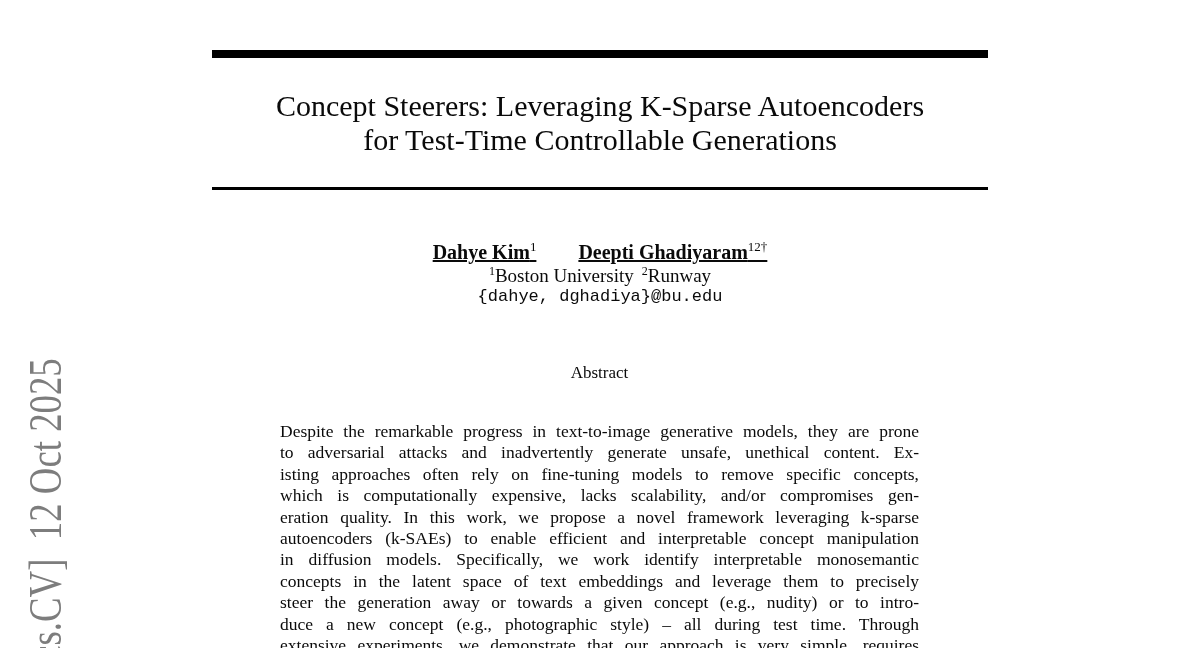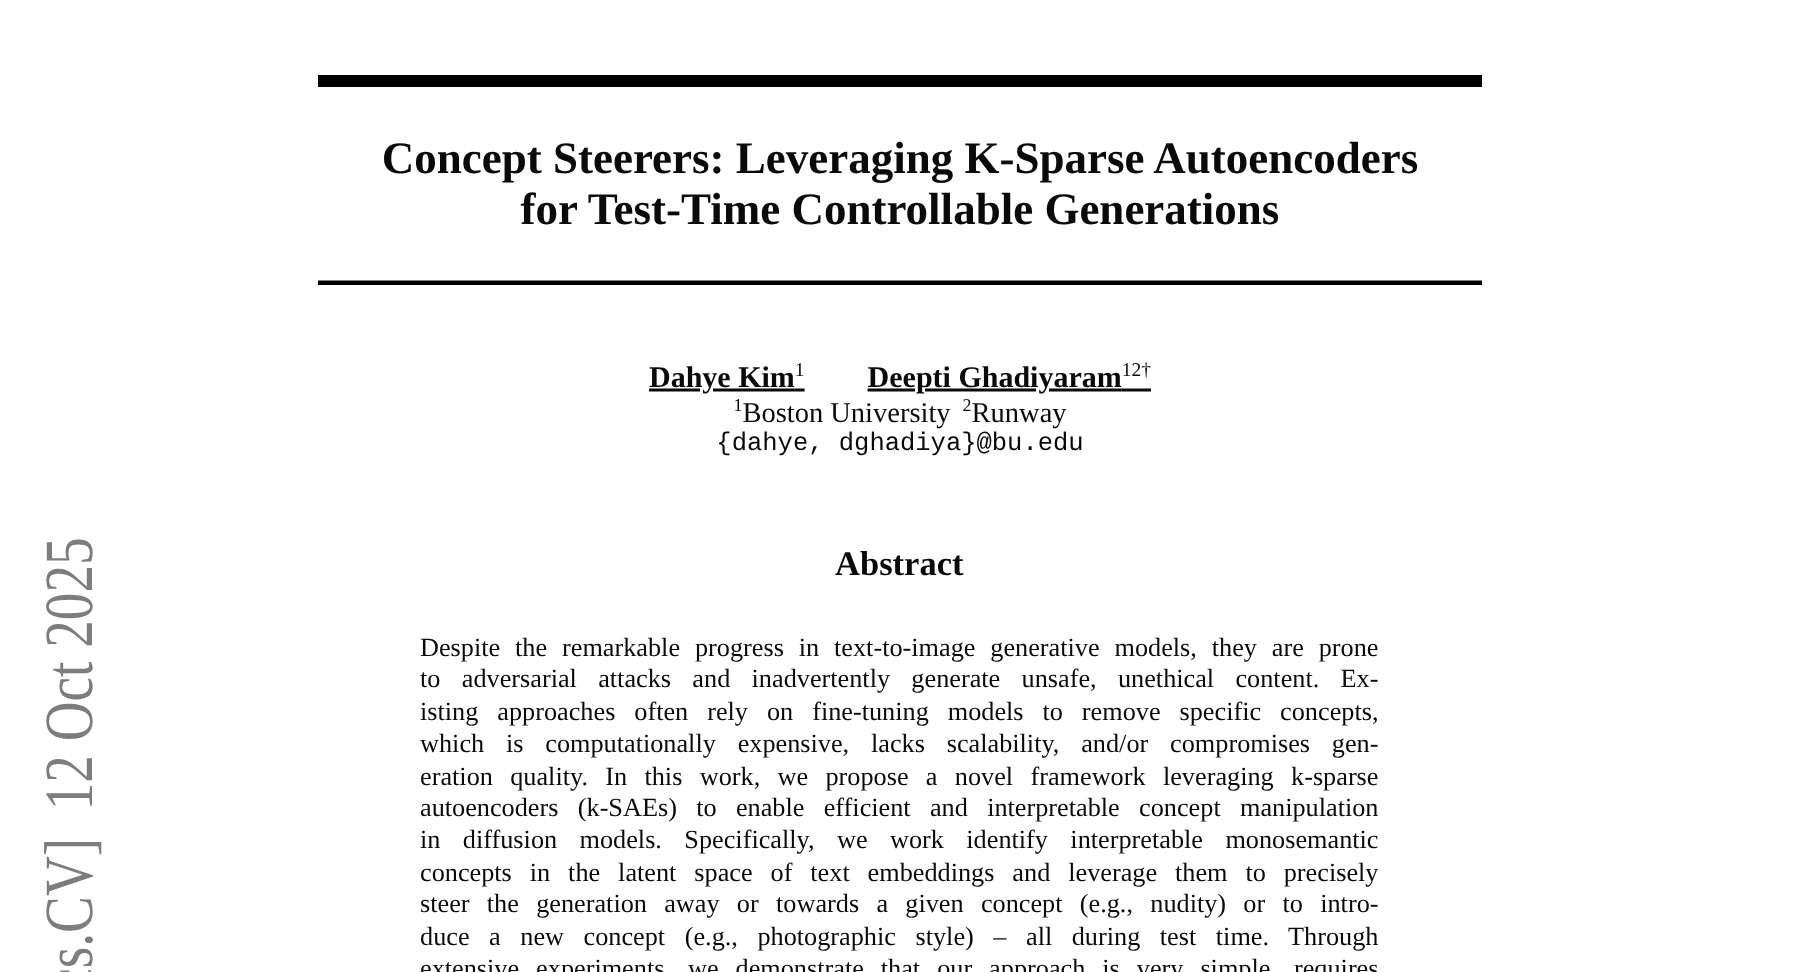--- a/index.html
+++ b/index.html
@@ -51,21 +51,21 @@
     height: 2.5px;
     background: #000000;
   }
   
   .title-block {
     position: absolute;
     left: 0;
     right: 0;
     top: 89px;
     text-align: center;
-    font-weight: bold;
+    font-weight: normal;
     font-size: 30px;
     line-height: 34px;
     color: #0a0a0a;
   }
   
   .authors-row {
     position: absolute;
     left: 0;
     right: 0;
     top: 241px;
@@ -106,22 +106,22 @@
     line-height: 18px;
     color: #0a0a0a;
   }
   
   .abstract-heading {
     position: absolute;
     left: 280px;
     width: 639px;
     top: 363px;
     text-align: center;
-    font-weight: bold;
-    font-size: 23px;
+    font-weight: normal;
+    font-size: 17px;
     color: #0a0a0a;
   }
   .abstract-body {
     position: absolute;
     left: 280px;
     width: 639px;
     top: 421px;
     font-size: 17.5px;
     color: #0a0a0a;
   }

